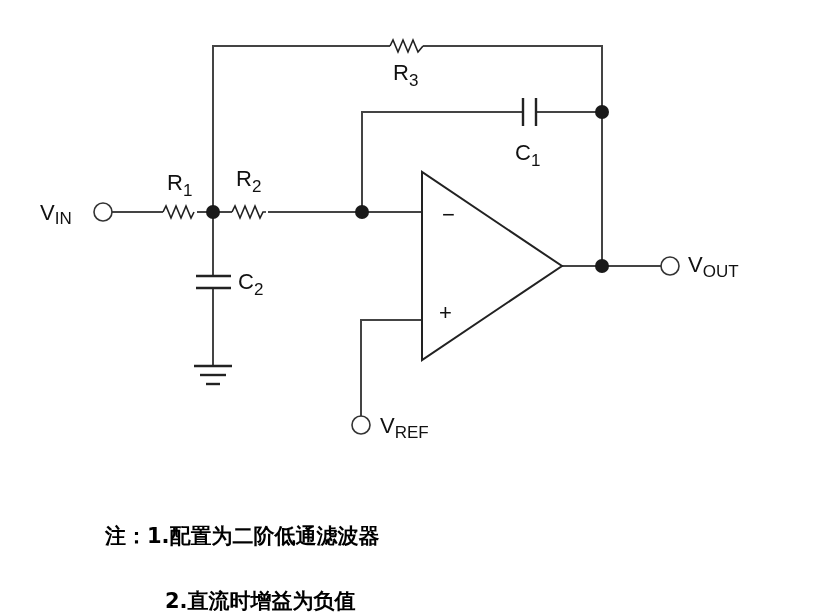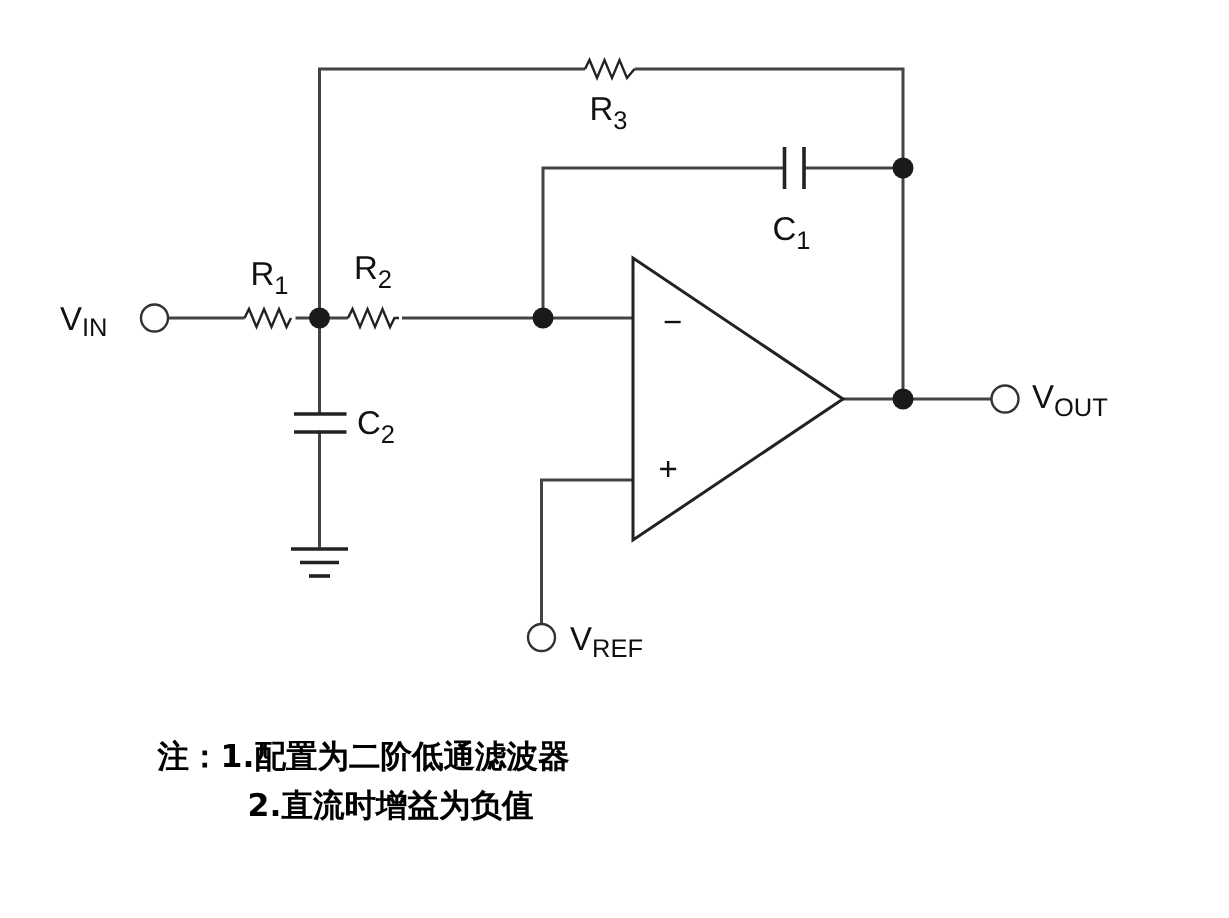--- a/index.html
+++ b/index.html
@@ -5,21 +5,21 @@
   html, body { margin: 0; padding: 0; background: #ffffff; }
   body { width: 819px; height: 612px; position: relative; overflow: hidden; font-family: "Liberation Sans", sans-serif; }
   svg { position: absolute; left: 0; top: 0; }
   .wire { stroke: #444; stroke-width: 2; fill: none; }
   .comp { stroke: #222; stroke-width: 1.6; fill: none; }
   .node { fill: #1a1a1a; }
   .term { fill: #fff; stroke: #333; stroke-width: 1.6; }
   .lbl { font-family: "Liberation Sans", sans-serif; font-size: 22px; fill: #111; }
   .sub { font-size: 17px; }
   .notes { position: absolute; left: 105px; top: 488px; font-family: "DejaVu Sans", sans-serif; font-weight: bold; font-size: 21px; color: #000; line-height: 33px; }
-  .notes .row { white-space: nowrap; }
+  .notes .row { white-space: nowrap; margin-top: 32px; }
   .notes .indent { padding-left: 60px; }
 </style>
 </head>
 <body>
 
 <svg width="819" height="612" viewBox="0 0 819 612">
 
   <g>
     <path class="wire" d="M213 212 V46 H390 M423 46 H602 V266"></path>
     <path class="wire" d="M362 212 V112 H523 M536 112 H602"></path>

